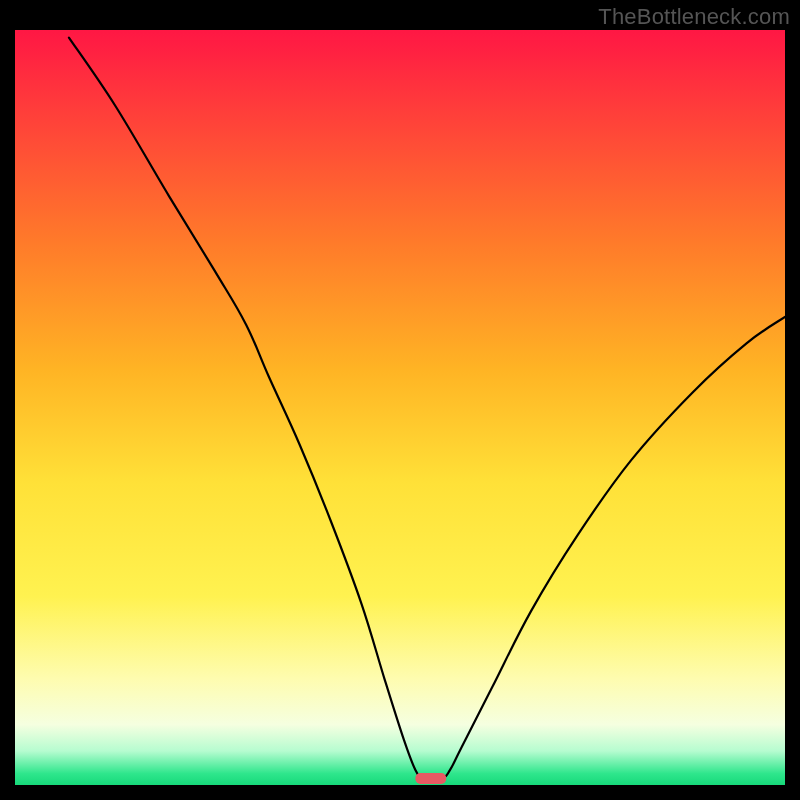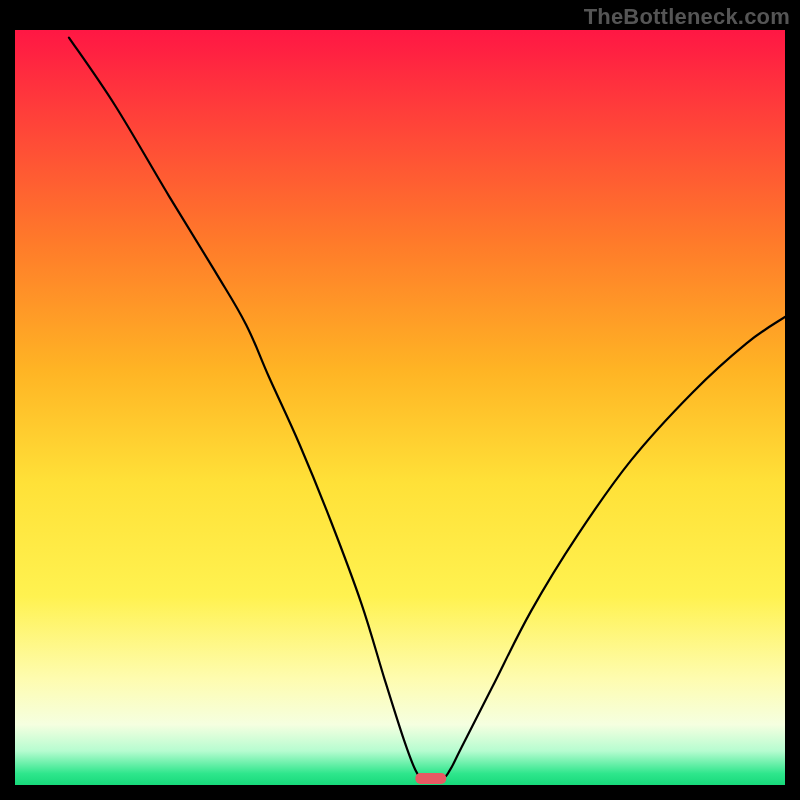--- a/index.html
+++ b/index.html
@@ -16,21 +16,21 @@
     width: 800px;
     height: 800px;
     background: #000;
   }
   .watermark {
     position: absolute;
     top: 4px;
     right: 10px;
     color: #555;
     font-size: 22px;
-    font-weight: 700;
+    font-weight: 400;
     letter-spacing: 0.2px;
     z-index: 5;
     user-select: none;
   }
   .plot {
     position: absolute;
     left: 15px;
     top: 30px;
     width: 770px;
     height: 755px;

